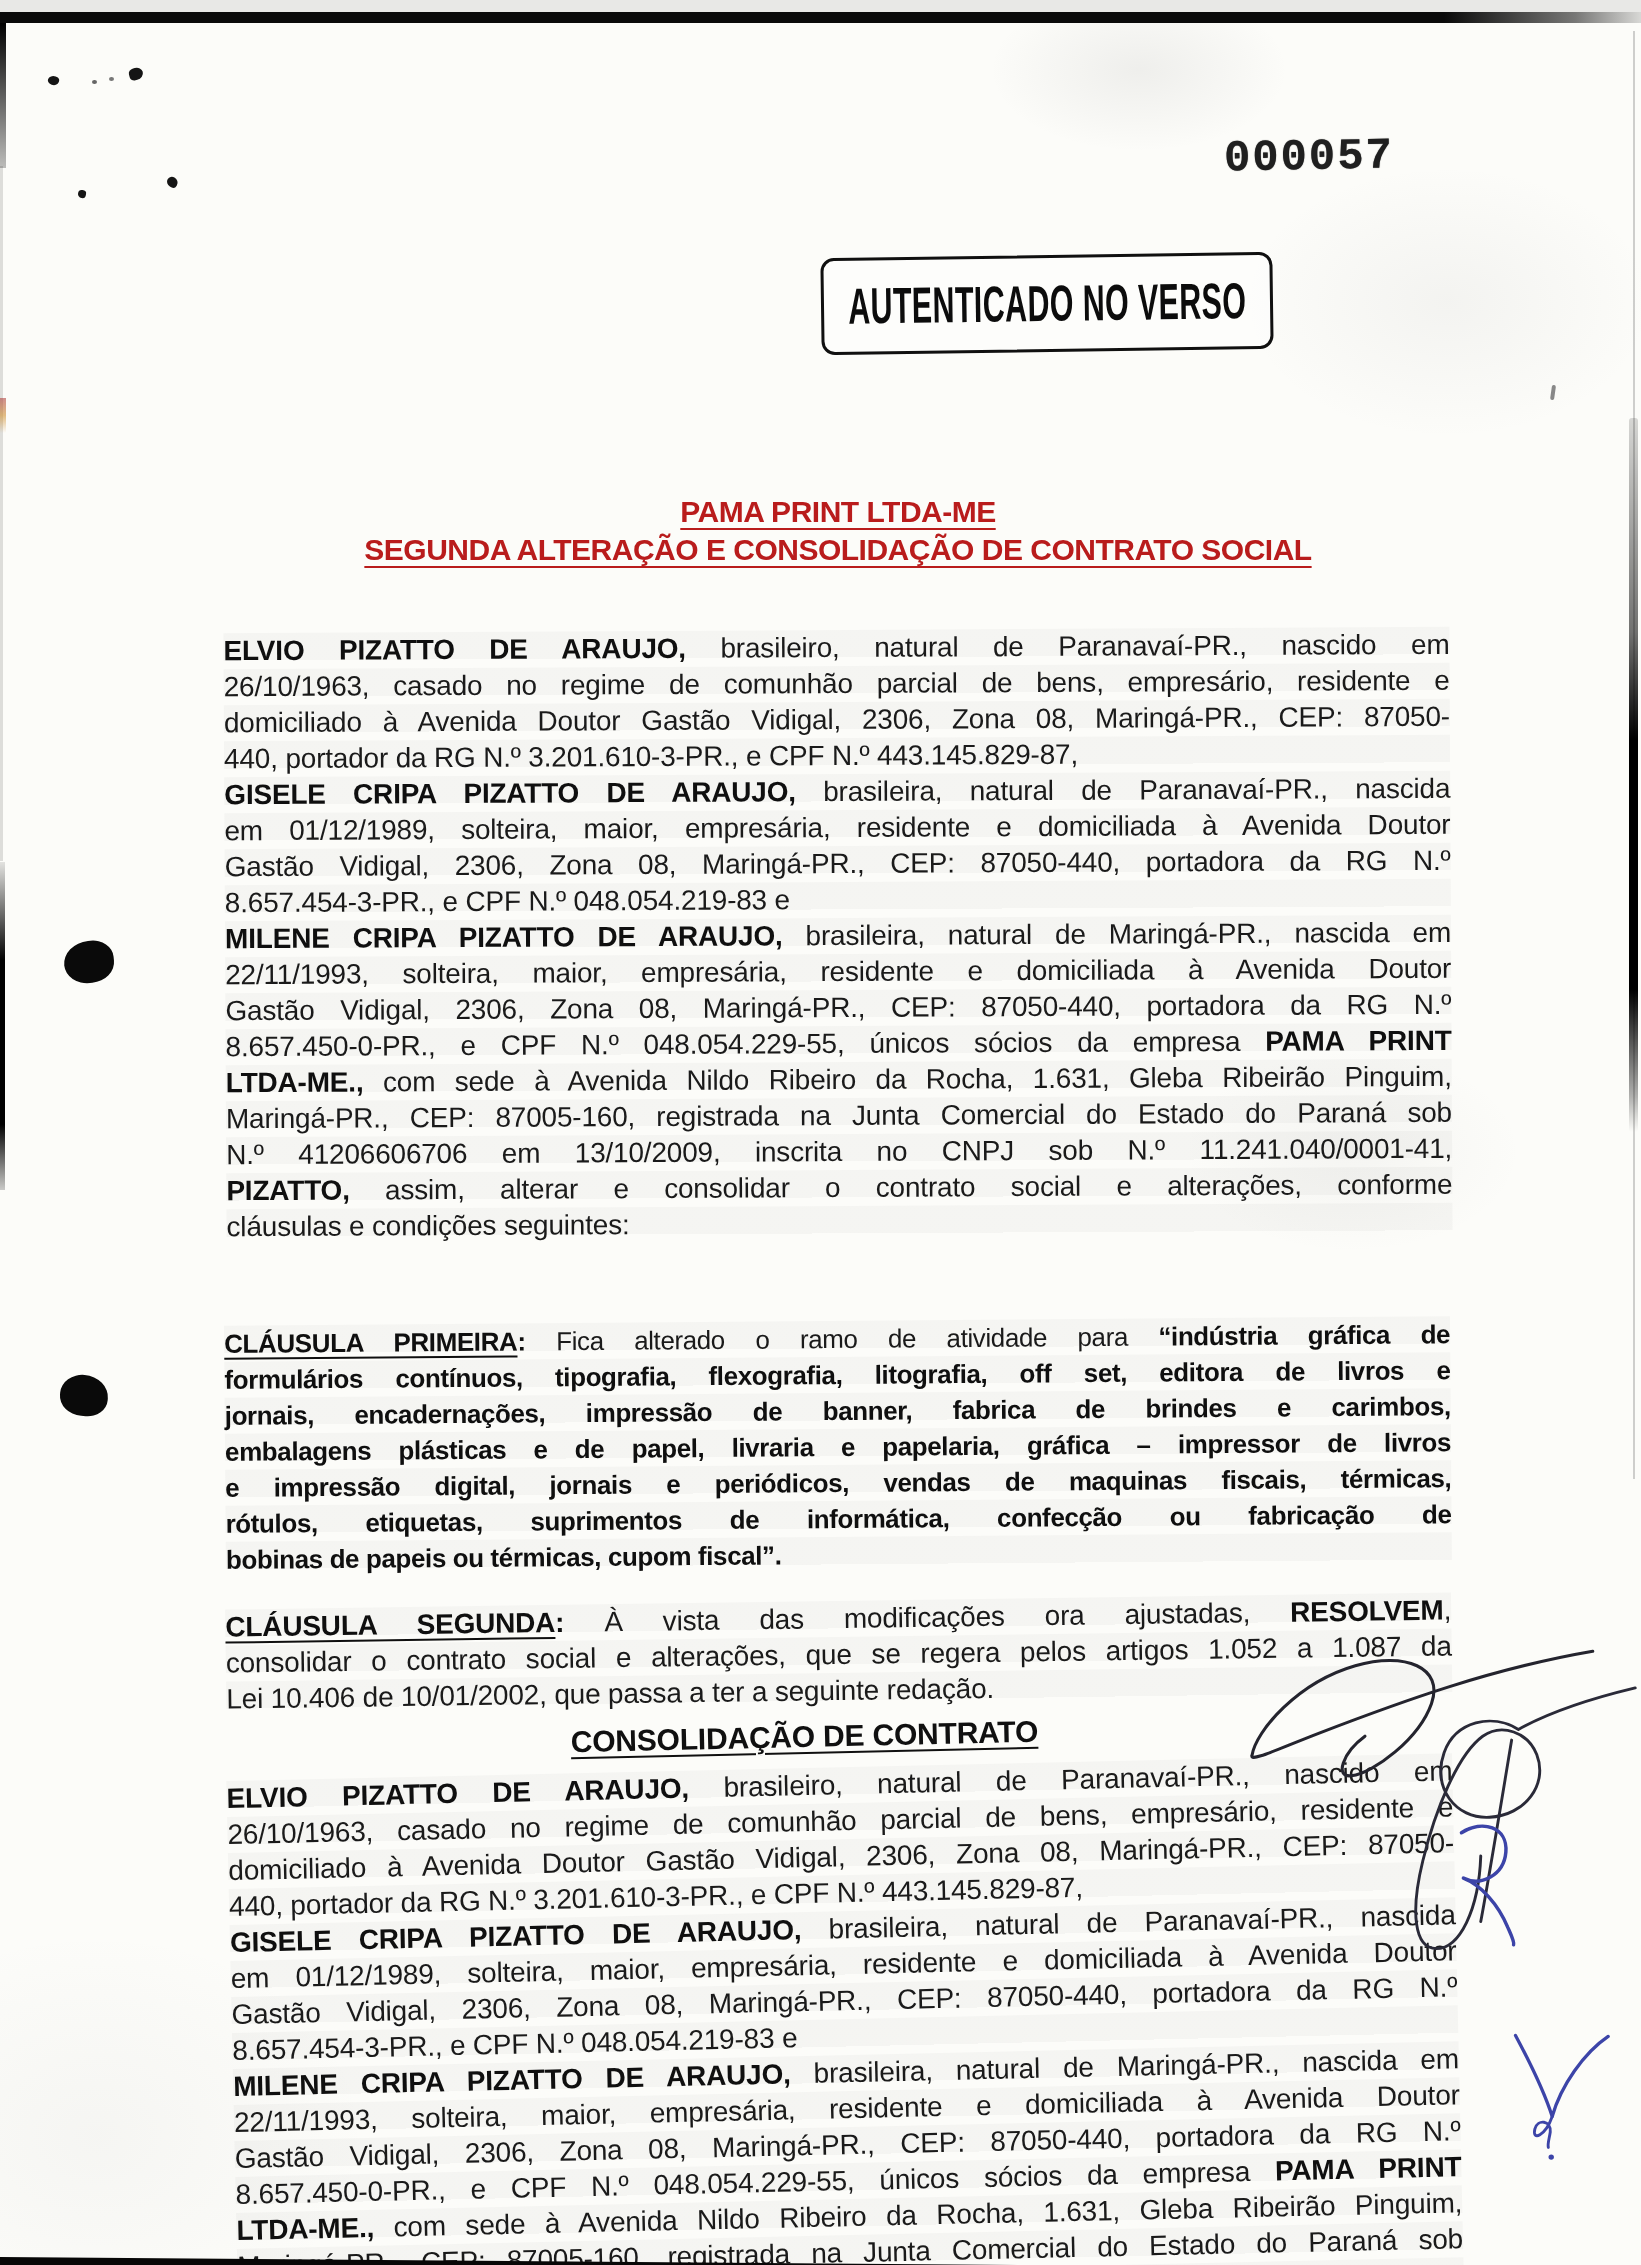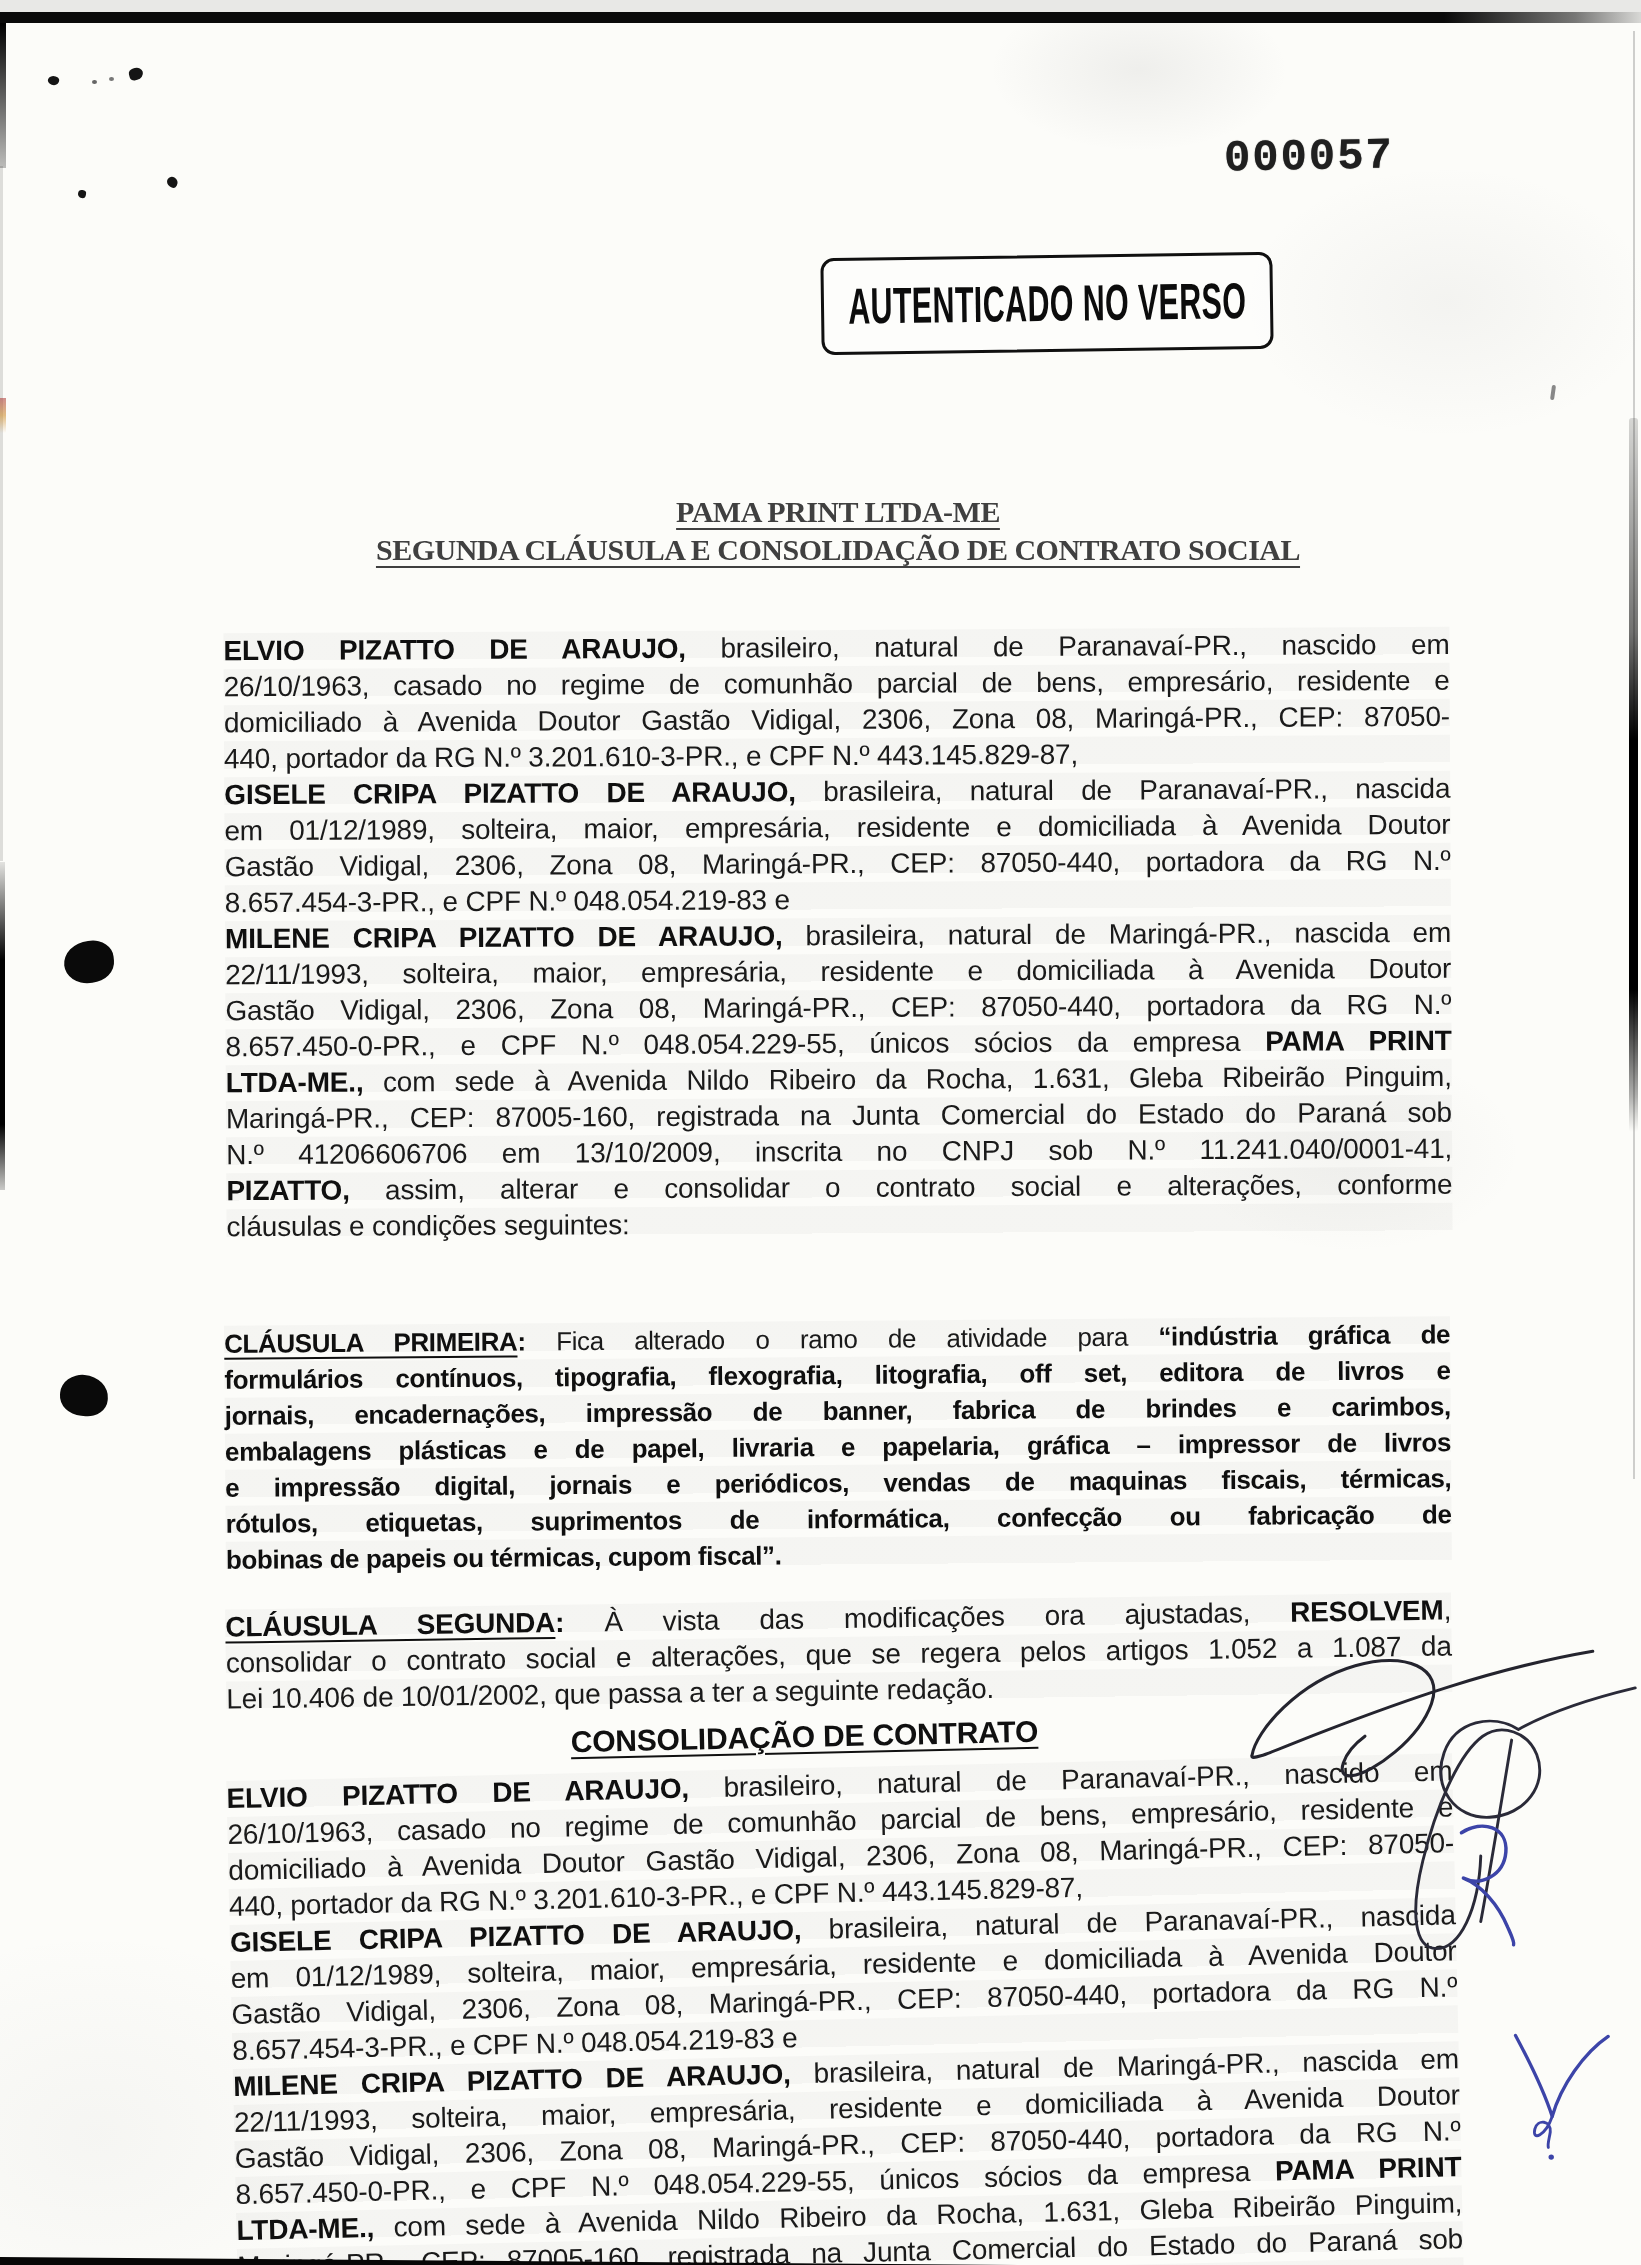--- a/index.html
+++ b/index.html
@@ -56,22 +56,22 @@
     display:flex;align-items:center;justify-content:center;
     transform:rotate(-0.8deg);background:rgba(255,255,255,0.4);
   }
   .authstamp-text{
     font-weight:bold;font-size:39px;color:#0c0c0c;white-space:nowrap;
     transform:scale(0.78,1.3);letter-spacing:0.5px;
   }
   
   .header{position:absolute;left:225px;top:481px;width:1226px;text-align:center;z-index:2;}
   .h-line{
-    font-weight:bold;font-size:30px;line-height:38px;letter-spacing:-0.5px;color:#404040;
-    text-decoration:underline;text-decoration-thickness:2.4px;text-underline-offset:5.8px;font-family:Liberation Serif, serif;
+    font-weight:bold;font-size:30px;line-height:38px;letter-spacing:-0.5px;color:#b91c1c;
+    text-decoration:underline;text-decoration-thickness:2.4px;text-underline-offset:5.8px;
   }
   
   .doc{position:absolute;left:225px;width:1226px;font-size:28px;line-height:36px;
     letter-spacing:-0.2px;color:#1a1a1a;z-index:2;}
   .preamble{top:618px;transform:rotate(-0.3deg);}
   .clause1{top:1309px;font-size:26px;letter-spacing:-0.4px;transform:rotate(-0.45deg);}
   .clause2{top:1589px;transform:rotate(-0.8deg);transform-origin:50% 0;}
   .consolidation{top:1707px;transform:rotate(-1.3deg);transform-origin:579px 0;}
   .cons-heading{height:39px;margin-bottom:9.7px;text-align:center;transform:translateX(-34px);
     font-weight:bold;font-size:30px;color:#101010;}
@@ -104,21 +104,21 @@
   <div class="punch punch-1"></div>
   <div class="punch punch-2"></div>
 
   <div class="pagenum">000057</div>
   <div class="authstamp">
     <span class="authstamp-text">AUTENTICADO NO VERSO</span>
   </div>
 
   <div class="header">
     <div class="h-line">PAMA PRINT LTDA-ME</div>
-    <div class="h-line">SEGUNDA CLÁUSULA E CONSOLIDAÇÃO DE CONTRATO SOCIAL</div>
+    <div class="h-line">SEGUNDA ALTERAÇÃO E CONSOLIDAÇÃO DE CONTRATO SOCIAL</div>
   </div>
 
   <div class="doc preamble">
     <div class="para">
         <div class="ln"><span class="b">ELVIO PIZATTO DE ARAUJO,</span><span> brasileiro, natural de Paranavaí-PR., nascido em</span></div>
         <div class="ln"><span>26/10/1963, casado no regime de comunhão parcial de bens, empresário, residente e</span></div>
         <div class="ln"><span>domiciliado à Avenida Doutor Gastão Vidigal, 2306, Zona 08, Maringá-PR., CEP: 87050-</span></div>
         <div class="ln ln-last"><span>440, portador da RG N.º 3.201.610-3-PR., e CPF N.º 443.145.829-87,</span></div>
       </div>
     <div class="para">

